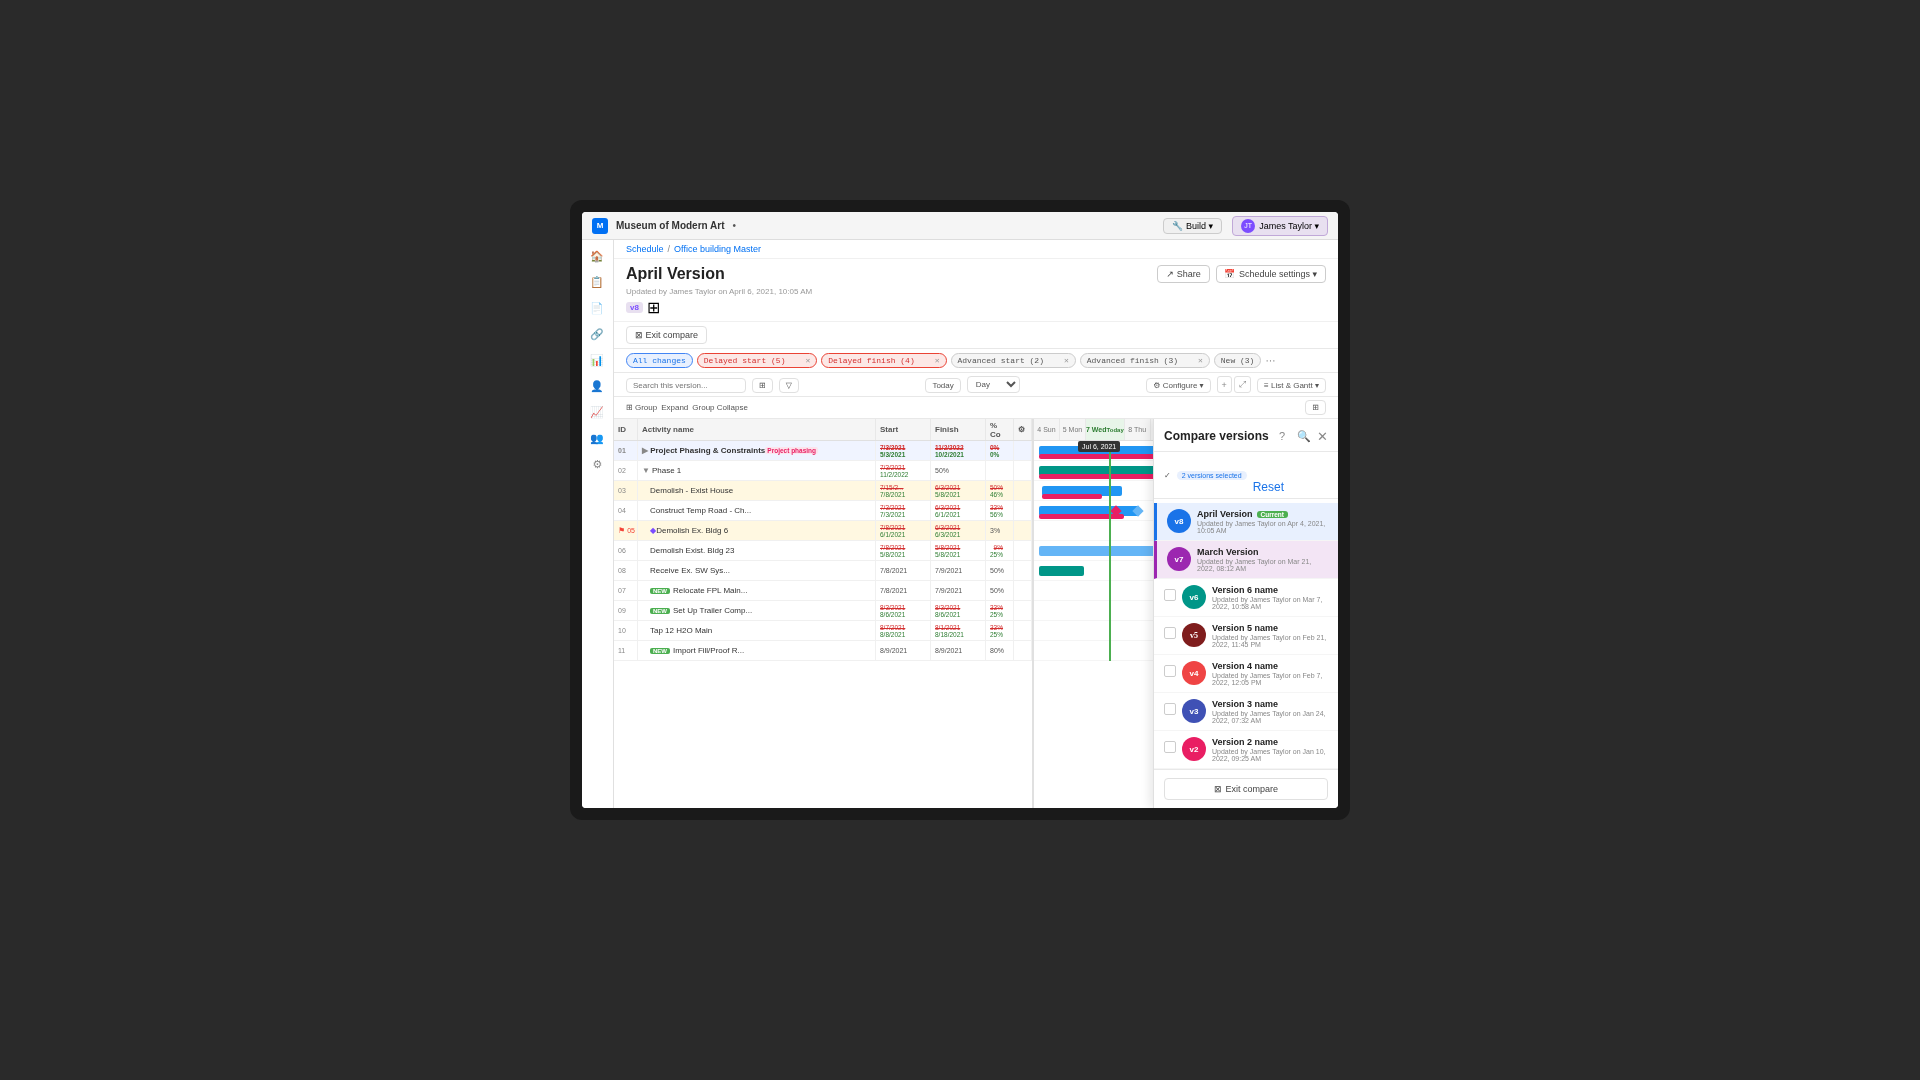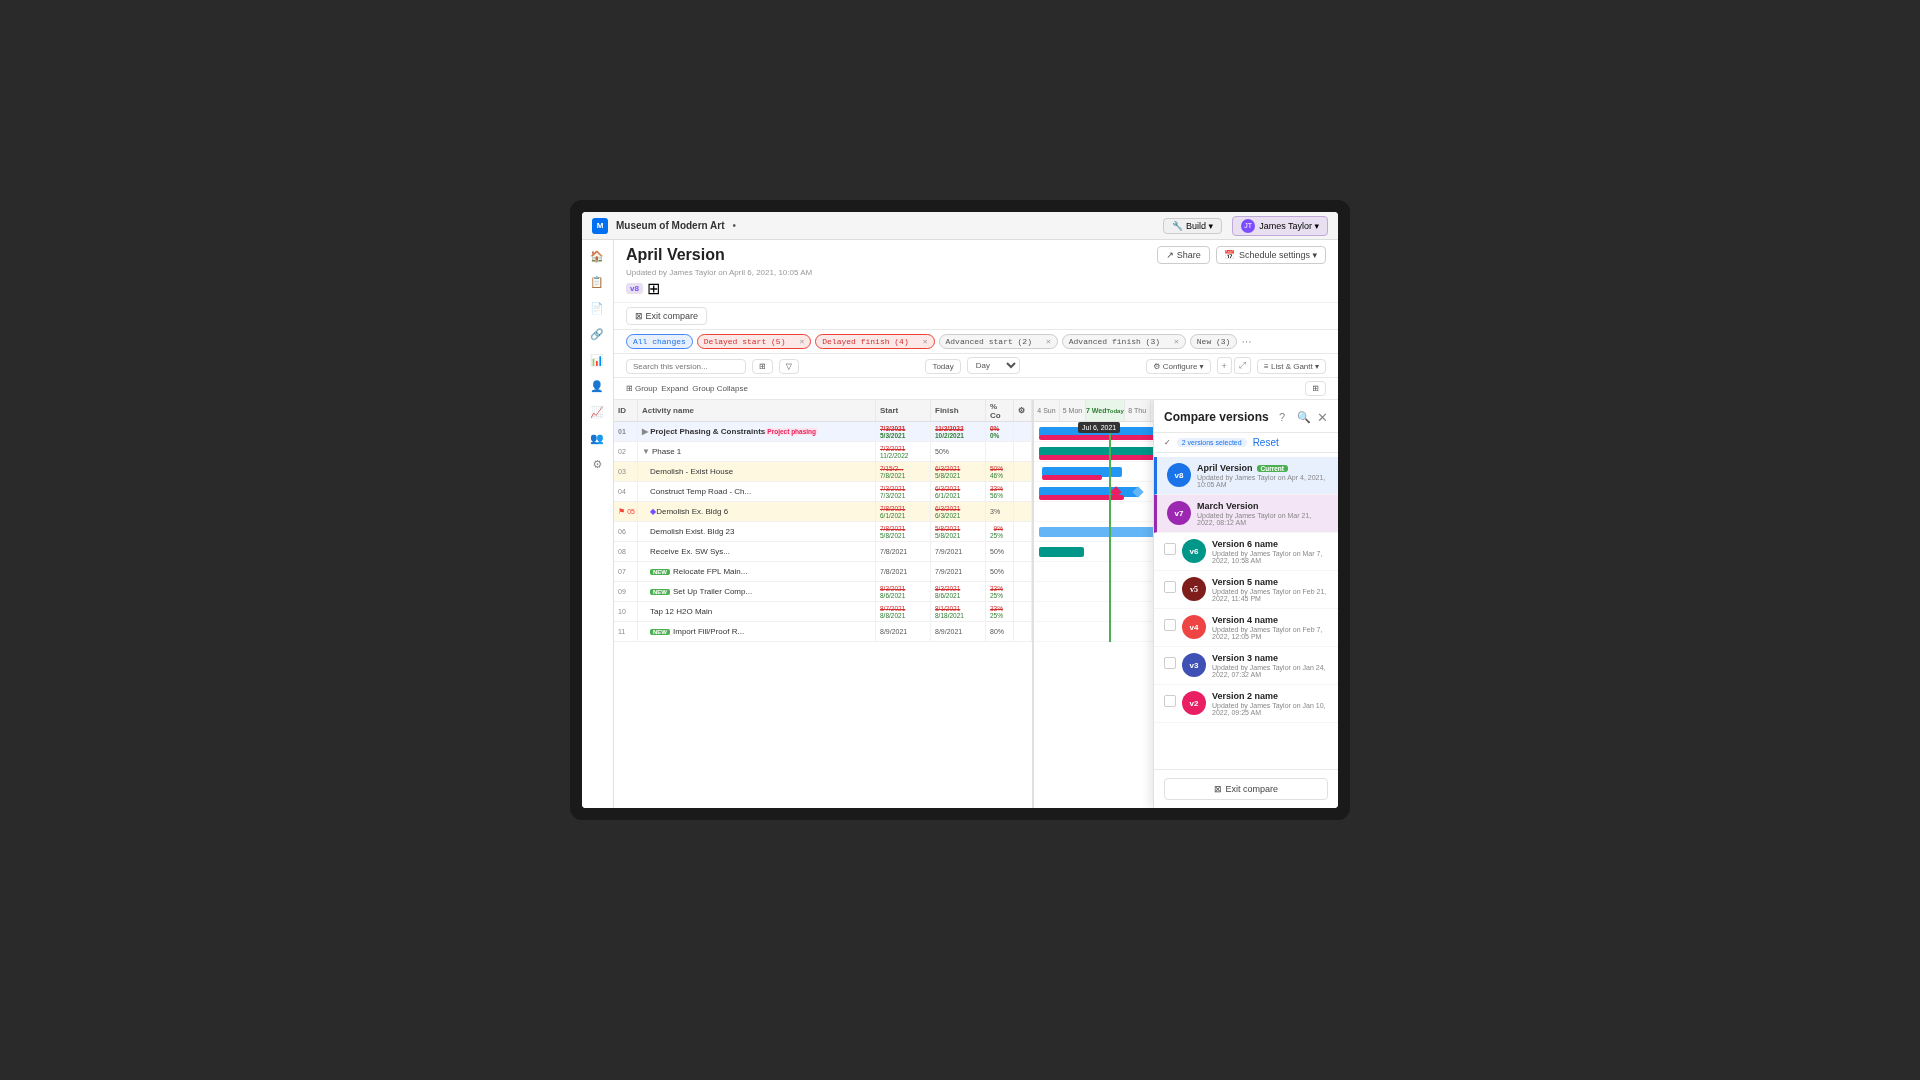--- a/index.html
+++ b/index.html
@@ -288,21 +288,21 @@
 
     .filter-tab.regular {
       background: #f5f5f5;
       border-color: #ccc;
       color: #555;
     }
 
     .filter-tag {
       display: flex;
       align-items: center;
-      gap: 14px;
+      gap: 20px;
     }
 
     .filter-x {
       font-size: 8px;
       color: #999;
       cursor: pointer;
     }
 
     
     .sub-toolbar {
@@ -658,22 +658,23 @@
       background: #e8f0fe;
       color: #1a73e8;
       border-radius: 8px;
       padding: 1px 5px;
       font-size: 7px;
     }
 
     .reset-link {
       color: #1a73e8;
       text-decoration: none;
-      font-size: 10px;
-      cursor: pointer;
+      font-size: 12px;
+      cursor: pointer;
+      margin-top: 24px;
     }
 
     .compare-list {
       flex: 1;
       overflow-y: auto;
       padding: 4px 0;
     }
 
     .version-item {
       padding: 6px 10px;
@@ -815,20 +816,25 @@
         <div class="sidebar-icon">🔗</div>
         <div class="sidebar-icon">📊</div>
         <div class="sidebar-icon">👤</div>
         <div class="sidebar-icon">📈</div>
         <div class="sidebar-icon">👥</div>
         <div class="sidebar-icon">⚙</div>
       </div>
 
       <div class="content">
 
+        <div class="breadcrumb">
+          <a href="#">Schedule</a>
+          <span>/</span>
+          <a href="#">Office building Master</a>
+        </div>
 
         <div class="page-header">
           <div class="page-title-row">
             <h1 class="page-title">April Version</h1>
             <div class="header-actions">
               <button class="header-btn">
                 <span>↗</span>
                 <span>Share</span>
               </button>
               <button class="header-btn">

